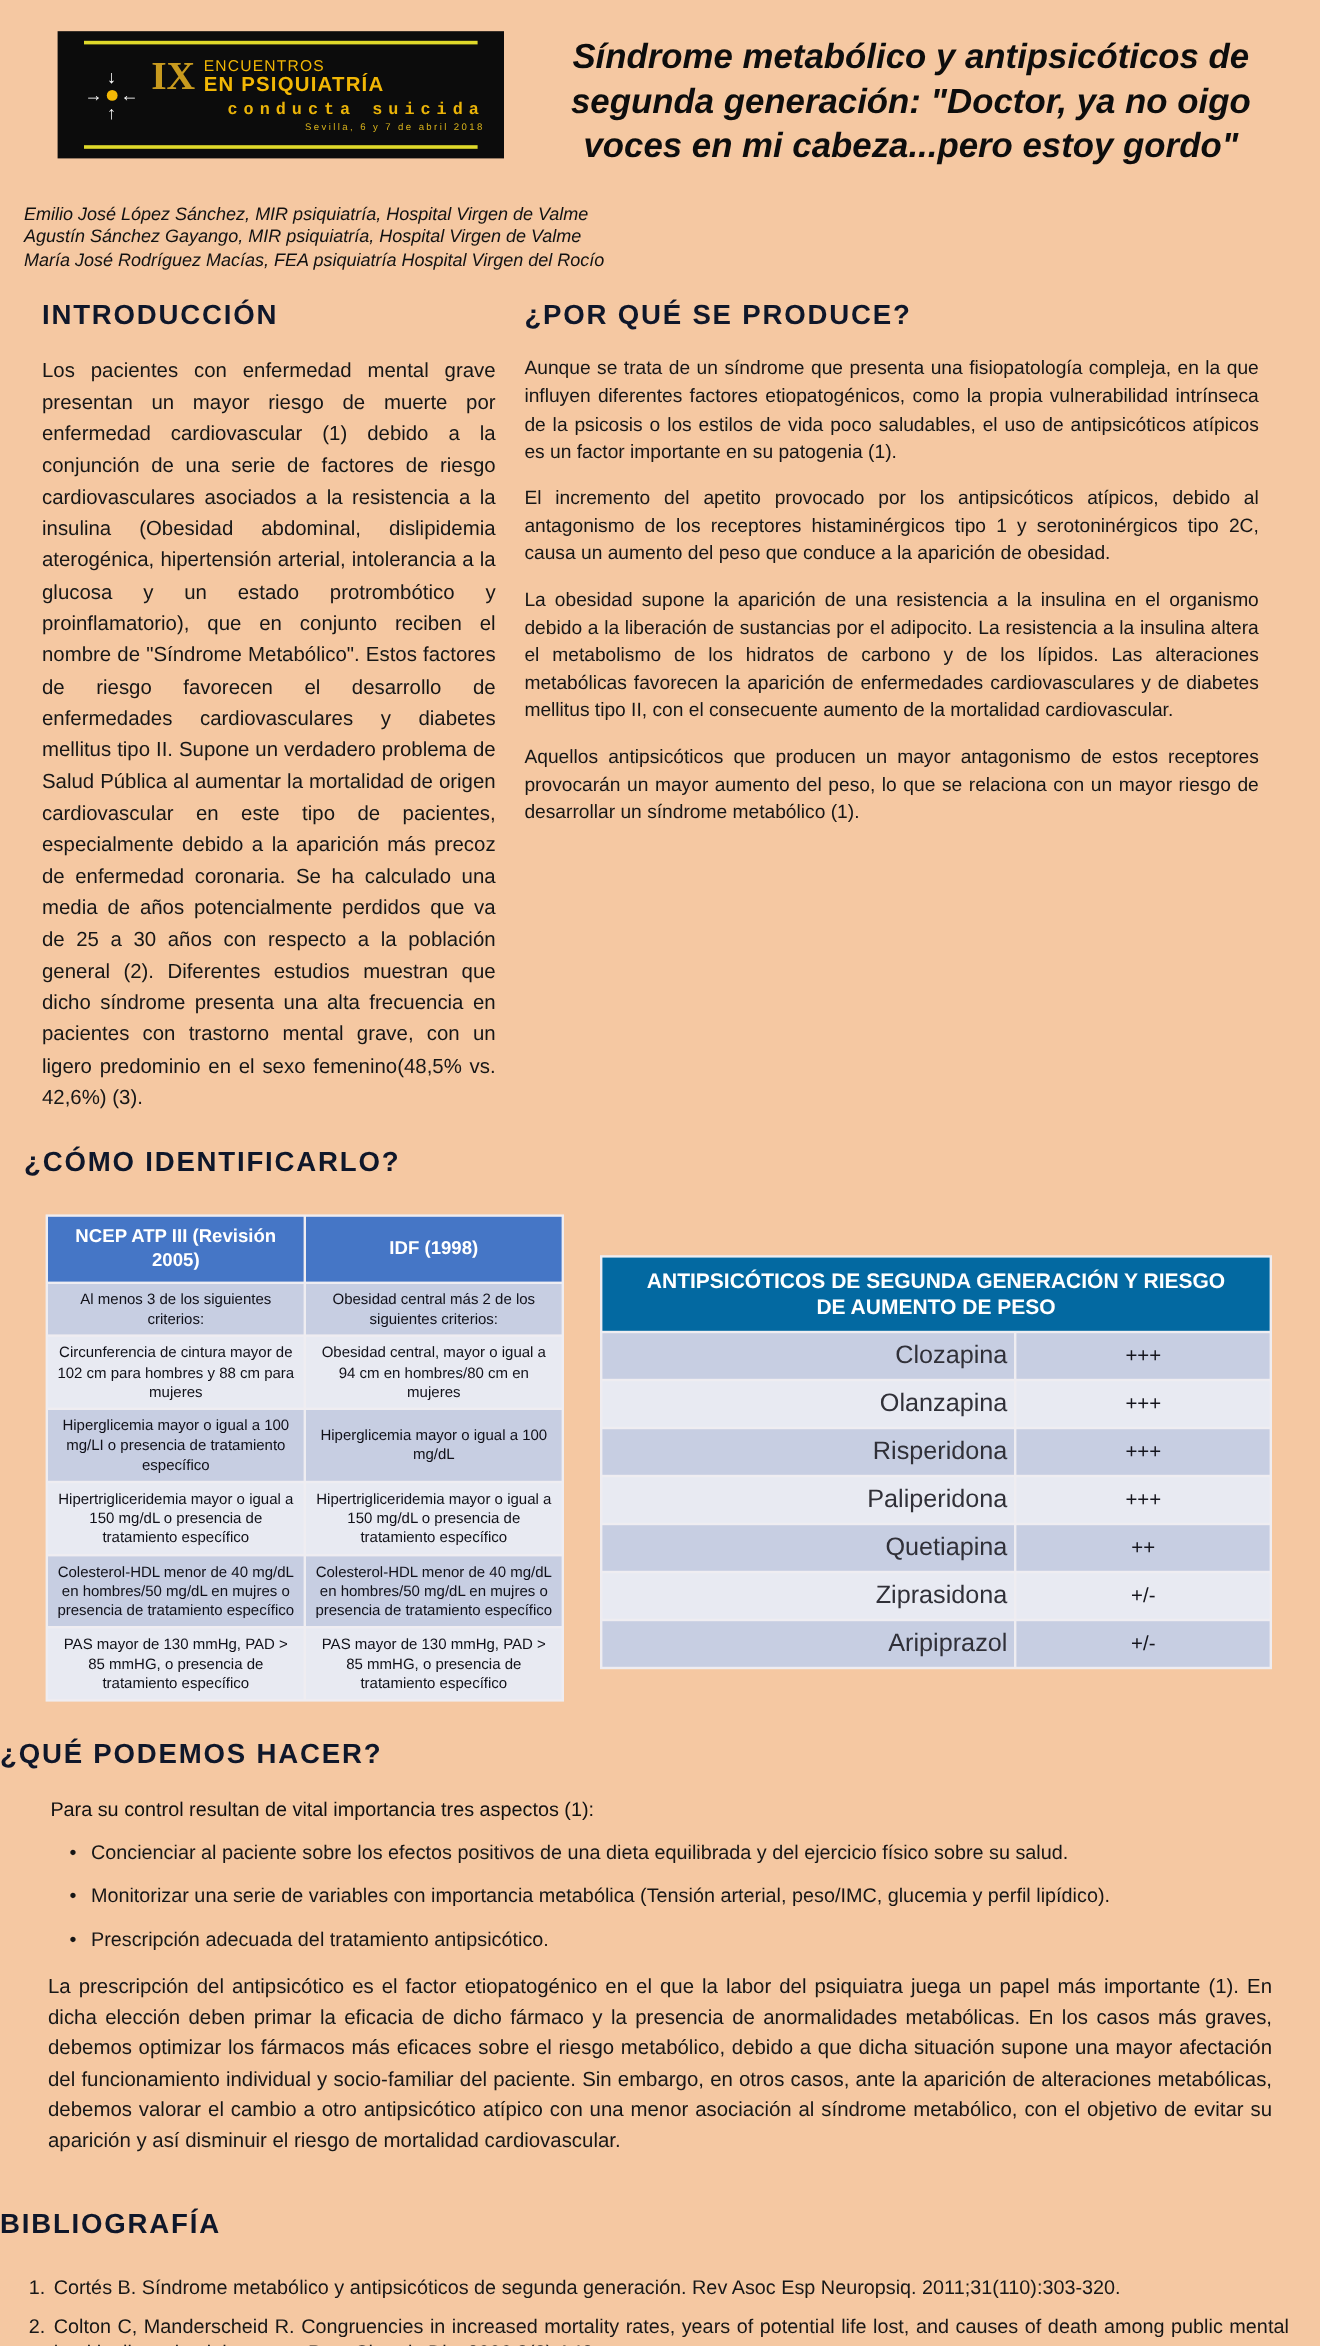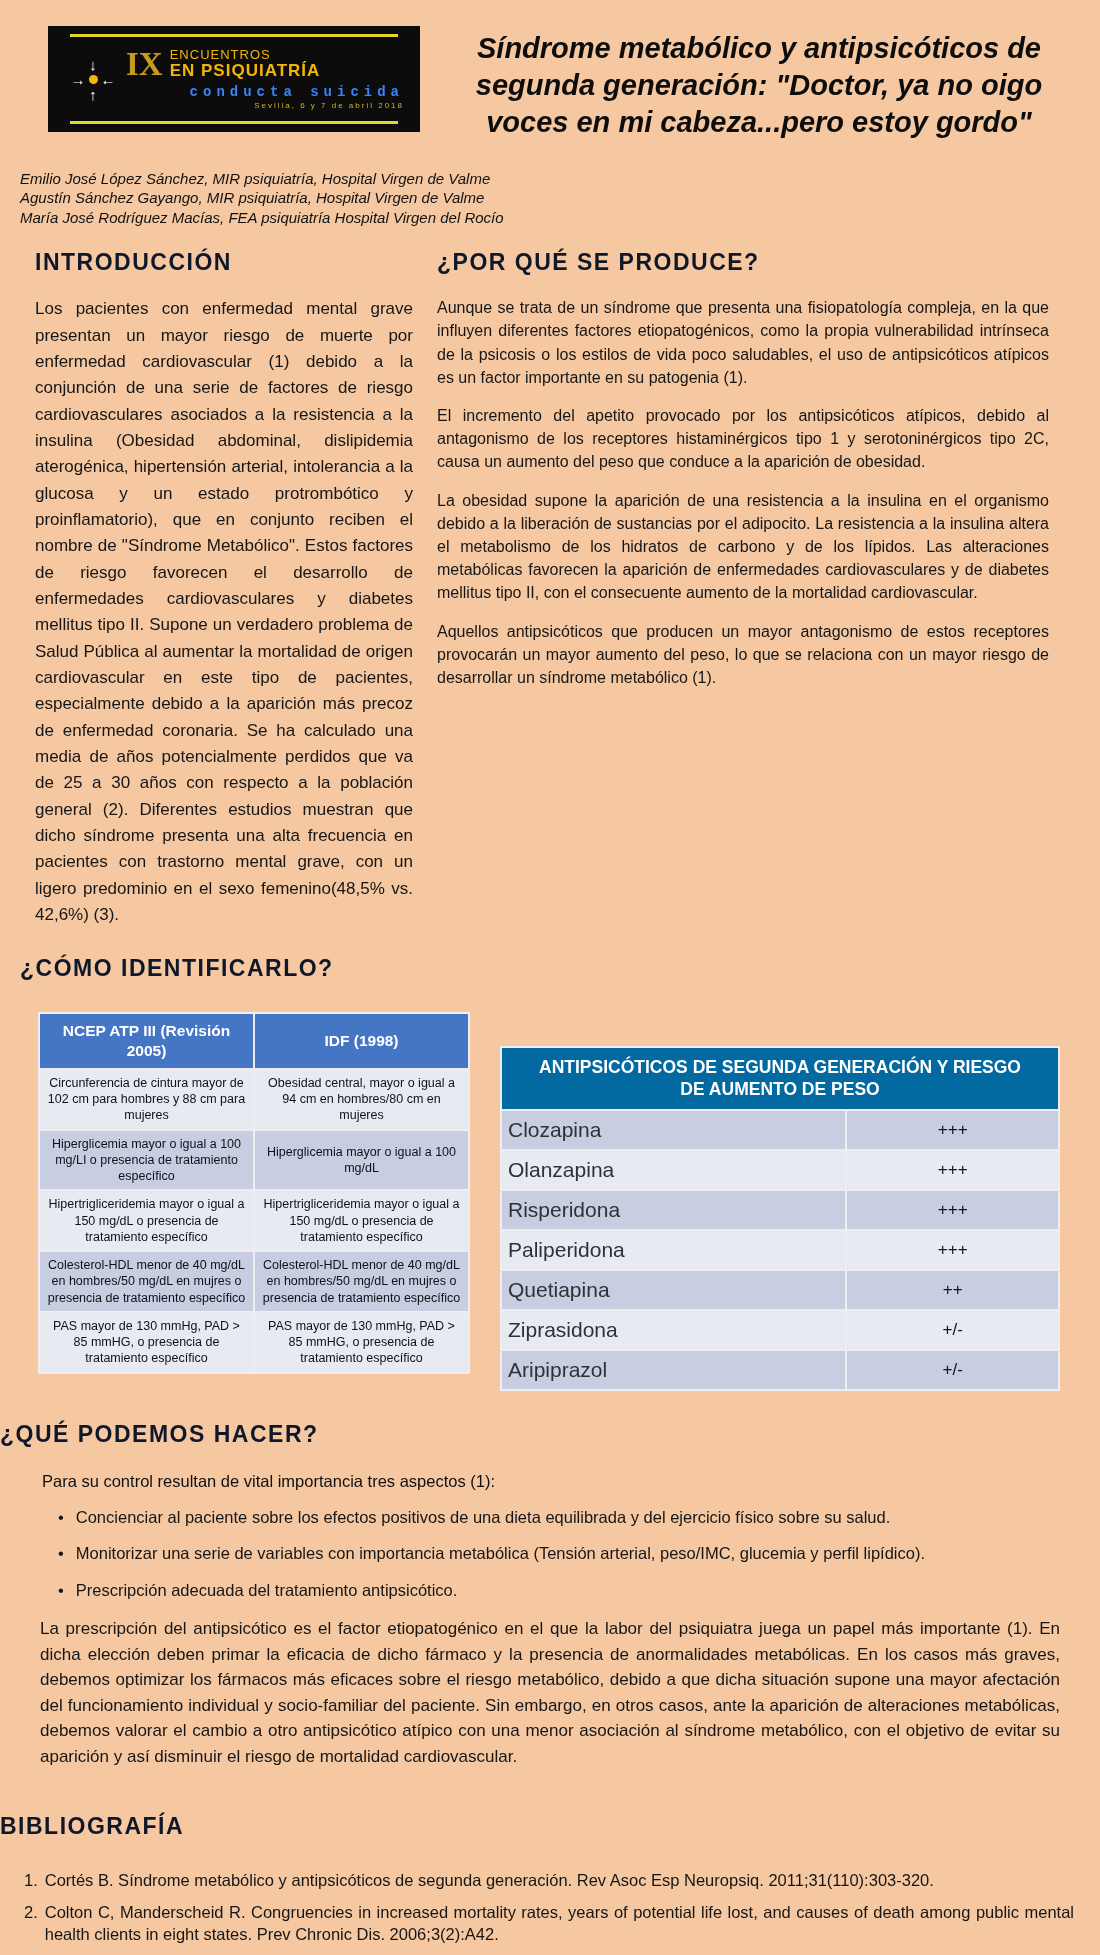--- a/index.html
+++ b/index.html
@@ -27,21 +27,21 @@
   .ch-row { display:flex; justify-content:center; align-items:center; gap:3px; height:15px; }
   .ch-dot { width:9px; height:9px; border-radius:50%; background:#F2B705; display:inline-block; }
   .logo-right { flex:1; padding-left:4px; }
   .logo-title-row { display:flex; align-items:center; gap:7px; }
   .roman { font-family:"Liberation Serif", serif; font-size:33px; font-weight:bold; color:#C89A1E; line-height:0.9; }
   .enc-block { display:flex; flex-direction:column; }
   .enc1 { color:#F2B705; font-weight:normal; font-size:13px; letter-spacing:1px; line-height:1.1; }
   .enc2 { color:#F2B705; font-weight:bold; font-size:17px; letter-spacing:1px; line-height:1.1; }
   .conducta {
     font-family:"Liberation Mono", monospace;
-    color:#3b82f6; font-weight:bold; font-size:14px; letter-spacing:5px;
+    color:#eab308; font-weight:bold; font-size:14px; letter-spacing:5px;
     text-align:right; margin-top:3px; white-space:nowrap;
   }
   .sevilla { color:#D8B21A; font-size:8px; text-align:right; letter-spacing:2px; margin-top:1px; }
 
   .title {
     flex:1; font-size:29px; font-weight:bold; font-style:italic;
     text-align:center; line-height:1.28; margin-top:4px; color:#0d0d0d;
   }
 
   
@@ -75,21 +75,21 @@
     vertical-align:middle; color:#101018;
   }
   tr.band-dark td { background:#C7CEE2; }
   tr.band-light td { background:#E8EAF2; }
 
   .drugs-table { width:560px; margin-top:34px; }
   .drugs-table th {
     background:#0369a1; color:#FFFFFF; font-weight:bold; font-size:17.5px;
     padding:8px 26px; text-align:center; line-height:1.3;
   }
-  .drugs-table td.drug { font-size:21px; color:#303038; text-align:left; padding:7px 6px; width:62%; }
+  .drugs-table td.drug { font-size:21px; color:#303038; text-align:right; padding:7px 6px; width:62%; }
   .drugs-table td.risk { font-size:17px; color:#14141c; text-align:center; padding:7px 6px; }
 
   
   .action-heading { margin-top:30px; }
   .action-heading h2 { margin:0; }
   .lead { margin:24px 0 0 42px; font-size:16.5px; color:#101010; }
   .bullets { margin:16px 42px 0 58px; }
   .bullet-row { display:flex; gap:12px; margin-bottom:15px; font-size:16.5px; line-height:1.3; }
   .bullet-char { flex:0 0 auto; }
   .action-par { margin:4px 40px 0 40px; font-size:17px; line-height:1.5; text-align:justify; }
@@ -168,20 +168,24 @@
   <div class="tables-row">
 
     <table class="criteria-table">
       <thead>
         <tr>
           <th>NCEP ATP III (Revisión 2005)</th>
           <th>IDF (1998)</th>
         </tr>
       </thead>
       <tbody>
+        <tr class="band-dark">
+          <td>Al menos 3 de los siguientes criterios:</td>
+          <td>Obesidad central más 2 de los siguientes criterios:</td>
+        </tr>
         <tr class="band-light">
           <td>Circunferencia de cintura mayor de 102 cm para hombres y 88 cm para mujeres</td>
           <td>Obesidad central, mayor o igual a 94 cm en hombres/80 cm en mujeres</td>
         </tr>
         <tr class="band-dark">
           <td>Hiperglicemia mayor o igual a 100 mg/LI o presencia de tratamiento específico</td>
           <td>Hiperglicemia mayor o igual a 100 mg/dL</td>
         </tr>
         <tr class="band-light">
           <td>Hipertrigliceridemia mayor o igual a 150 mg/dL o presencia de tratamiento específico</td>

